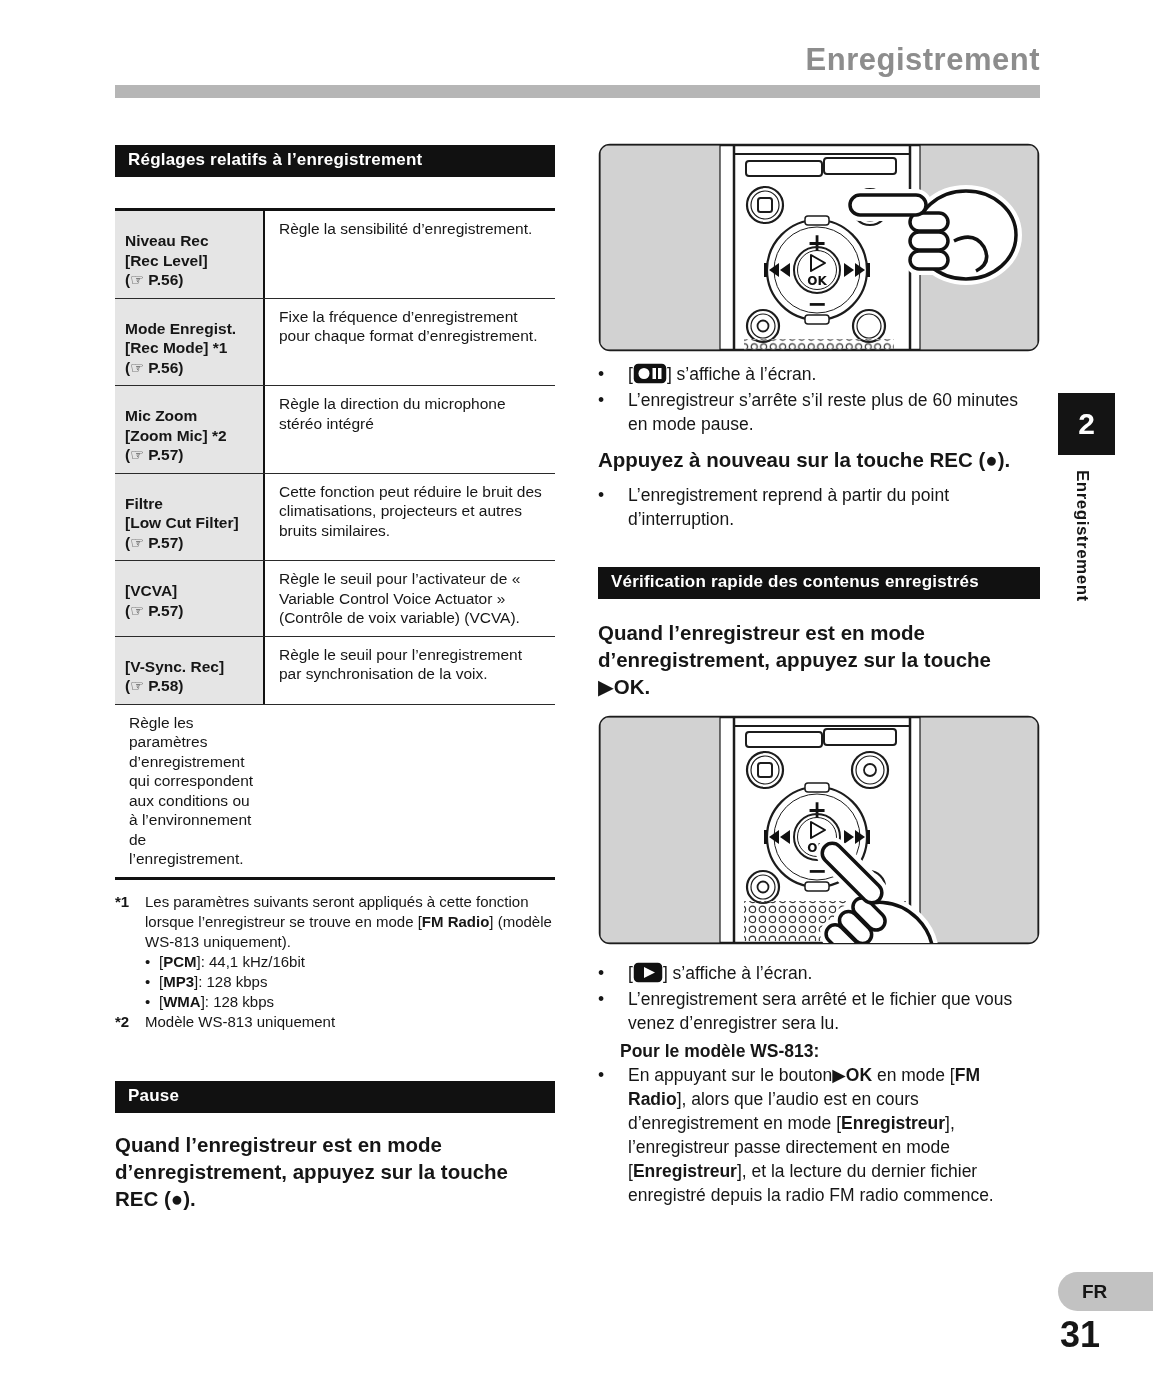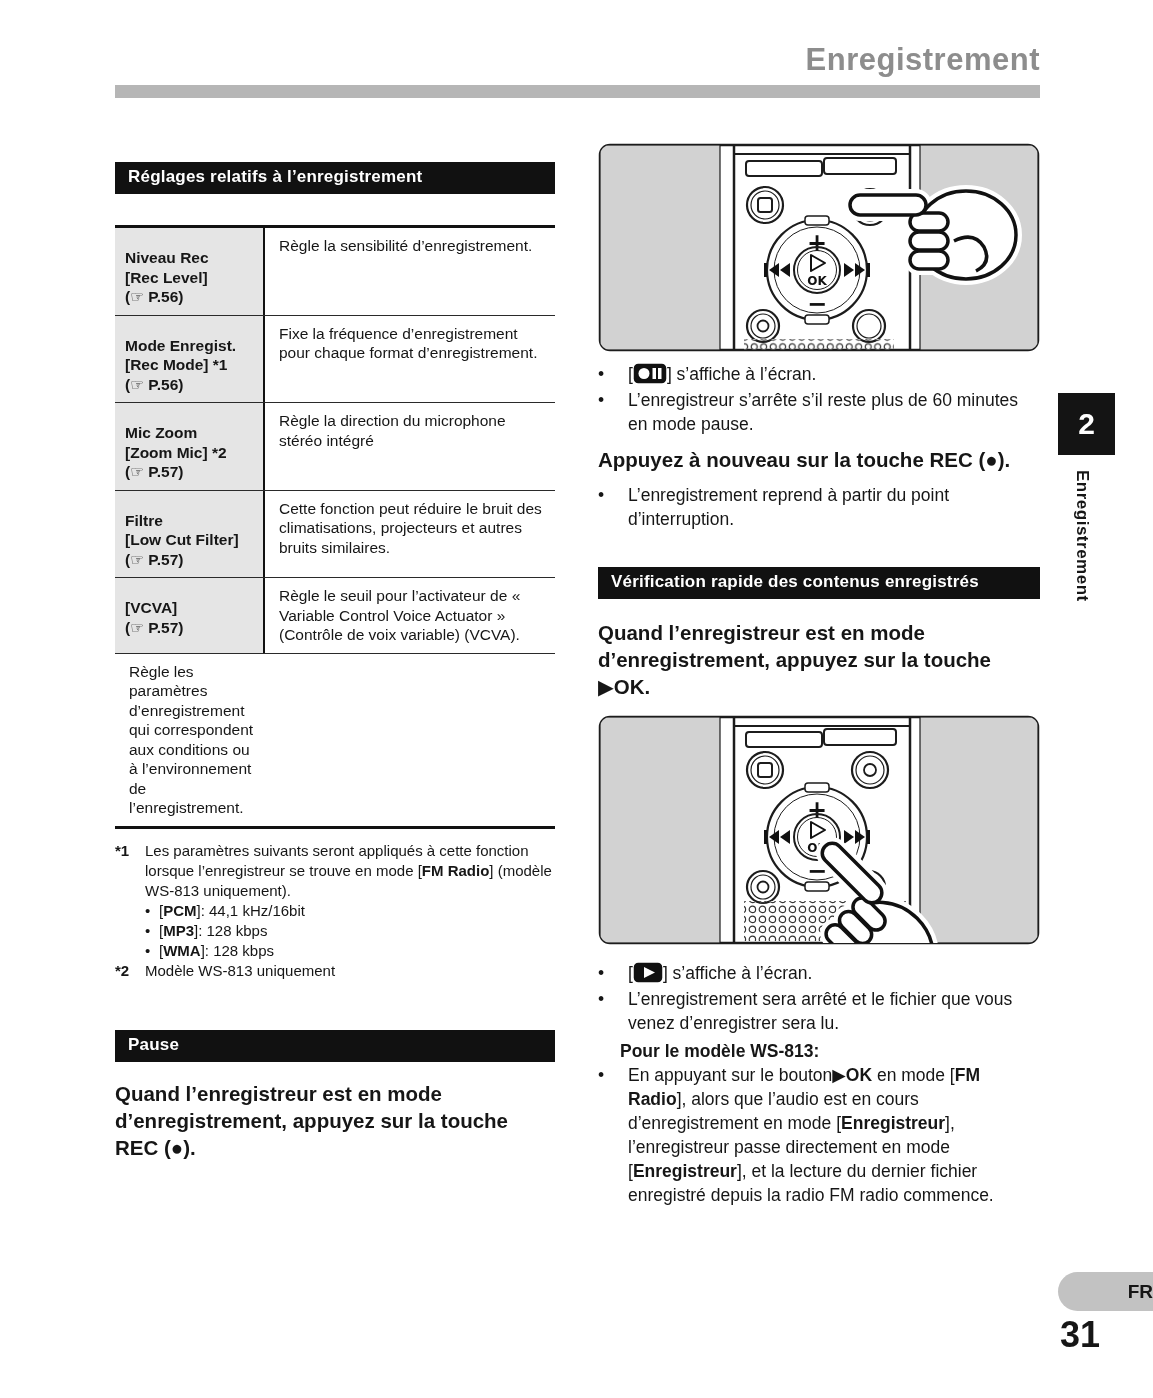--- a/index.html
+++ b/index.html
@@ -4,21 +4,21 @@
 <style>
   html,body{margin:0;padding:0;background:#fff;}
   .page{position:relative;width:1153px;height:1398px;background:#fff;overflow:hidden;
         font-family:"Liberation Sans","DejaVu Sans",sans-serif;color:#161616;border-radius:25px;}
 
   
   .masthead-title{position:absolute;top:42px;right:113px;font-size:31px;font-weight:bold;color:#8d8d8d;letter-spacing:0.5px;}
   .masthead-bar{position:absolute;left:115px;top:85px;width:925px;height:13px;background:#b6b6b6;}
 
   
-  .col-left{position:absolute;left:115px;top:162px;width:440px;}
+  .col-left{position:absolute;left:115px;top:145px;width:440px;}
   .col-right{position:absolute;left:598px;top:143px;width:442px;}
 
   .section-bar{background:#111;color:#fff;font-weight:bold;font-size:17px;padding:5px 12px 7px 13px;letter-spacing:0.2px;}
 
   
   .settings-table{margin-top:31px;border-top:3px solid #111;border-bottom:3px solid #111;}
   .trow{display:grid;grid-template-columns:150px 1fr;border-bottom:1px solid #2a2a2a;}
   .trow:last-child{border-bottom:none;}
   .tname{background:#e5e5e5;border-right:2px solid #111;padding:20px 8px 8px 10px;
          font-weight:bold;font-size:15.5px;line-height:19.5px;white-space:pre-line;}
@@ -42,21 +42,21 @@
   .reprise{margin-top:14px;font-size:19px;font-weight:bold;text-decoration:underline;}
   .badge{vertical-align:-4px;}
   .ws-label{font-size:17.5px;line-height:24px;font-weight:bold;margin-top:4px;margin-left:22px;}
 
   
   .chapter-box{position:absolute;left:1058px;top:393px;width:57px;height:62px;background:#141414;
                color:#fff;font-size:30px;font-weight:bold;display:flex;align-items:center;justify-content:center;}
   .chapter-label{position:absolute;left:1072px;top:470px;height:180px;writing-mode:vertical-rl;
                  font-size:17px;font-weight:bold;letter-spacing:0.5px;}
   .fr-pill{position:absolute;left:1058px;top:1272px;width:95px;height:39px;background:#c2c2c2;
-           border-radius:20px 0 0 20px;font-size:19px;font-weight:bold;line-height:39px;padding-left:24px;box-sizing:border-box;text-align:right;}
+           border-radius:20px 0 0 20px;font-size:19px;font-weight:bold;line-height:39px;padding-left:24px;box-sizing:border-box;}
   .page-num{position:absolute;left:1060px;top:1314px;font-size:36px;font-weight:bold;}
 
   
   .dev{display:block;}
   .dev .stroke{fill:none;stroke:#1c1c1c;}
   .dev text{font-family:"DejaVu Sans","Liberation Sans",sans-serif;font-weight:bold;fill:#111;}
   .hand .halo *{fill:#fff;stroke:#fff;stroke-width:12;}
   .hand .ink *{fill:#fff;stroke:#111;stroke-width:3.5;}
   .hand .ink path{fill:none;}
 </style>
@@ -94,20 +94,25 @@
       <div class="trow">
         <div class="tname">Filtre
 [Low Cut Filter]
 (☞ P.57)</div>
         <div class="tdesc">Cette fonction peut réduire le bruit des climatisations, projecteurs et autres bruits similaires.</div>
       </div>
       <div class="trow">
         <div class="tname">[VCVA]
 (☞ P.57)</div>
         <div class="tdesc">Règle le seuil pour l’activateur de « Variable Control Voice Actuator » (Contrôle de voix variable) (VCVA).</div>
+      </div>
+      <div class="trow">
+        <div class="tname">[V-Sync. Rec]
+(☞ P.58)</div>
+        <div class="tdesc">Règle le seuil pour l’enregistrement par synchronisation de la voix.</div>
       </div>
       <div class="trow">
         <div class="tdesc">Règle les paramètres d’enregistrement qui correspondent aux conditions ou à l’environnement de l’enregistrement.</div>
       </div>
     </div>
 
     <div class="footnotes">
       <div class="fn">
         <span class="fnm">*1</span>
         <div class="fnt">

